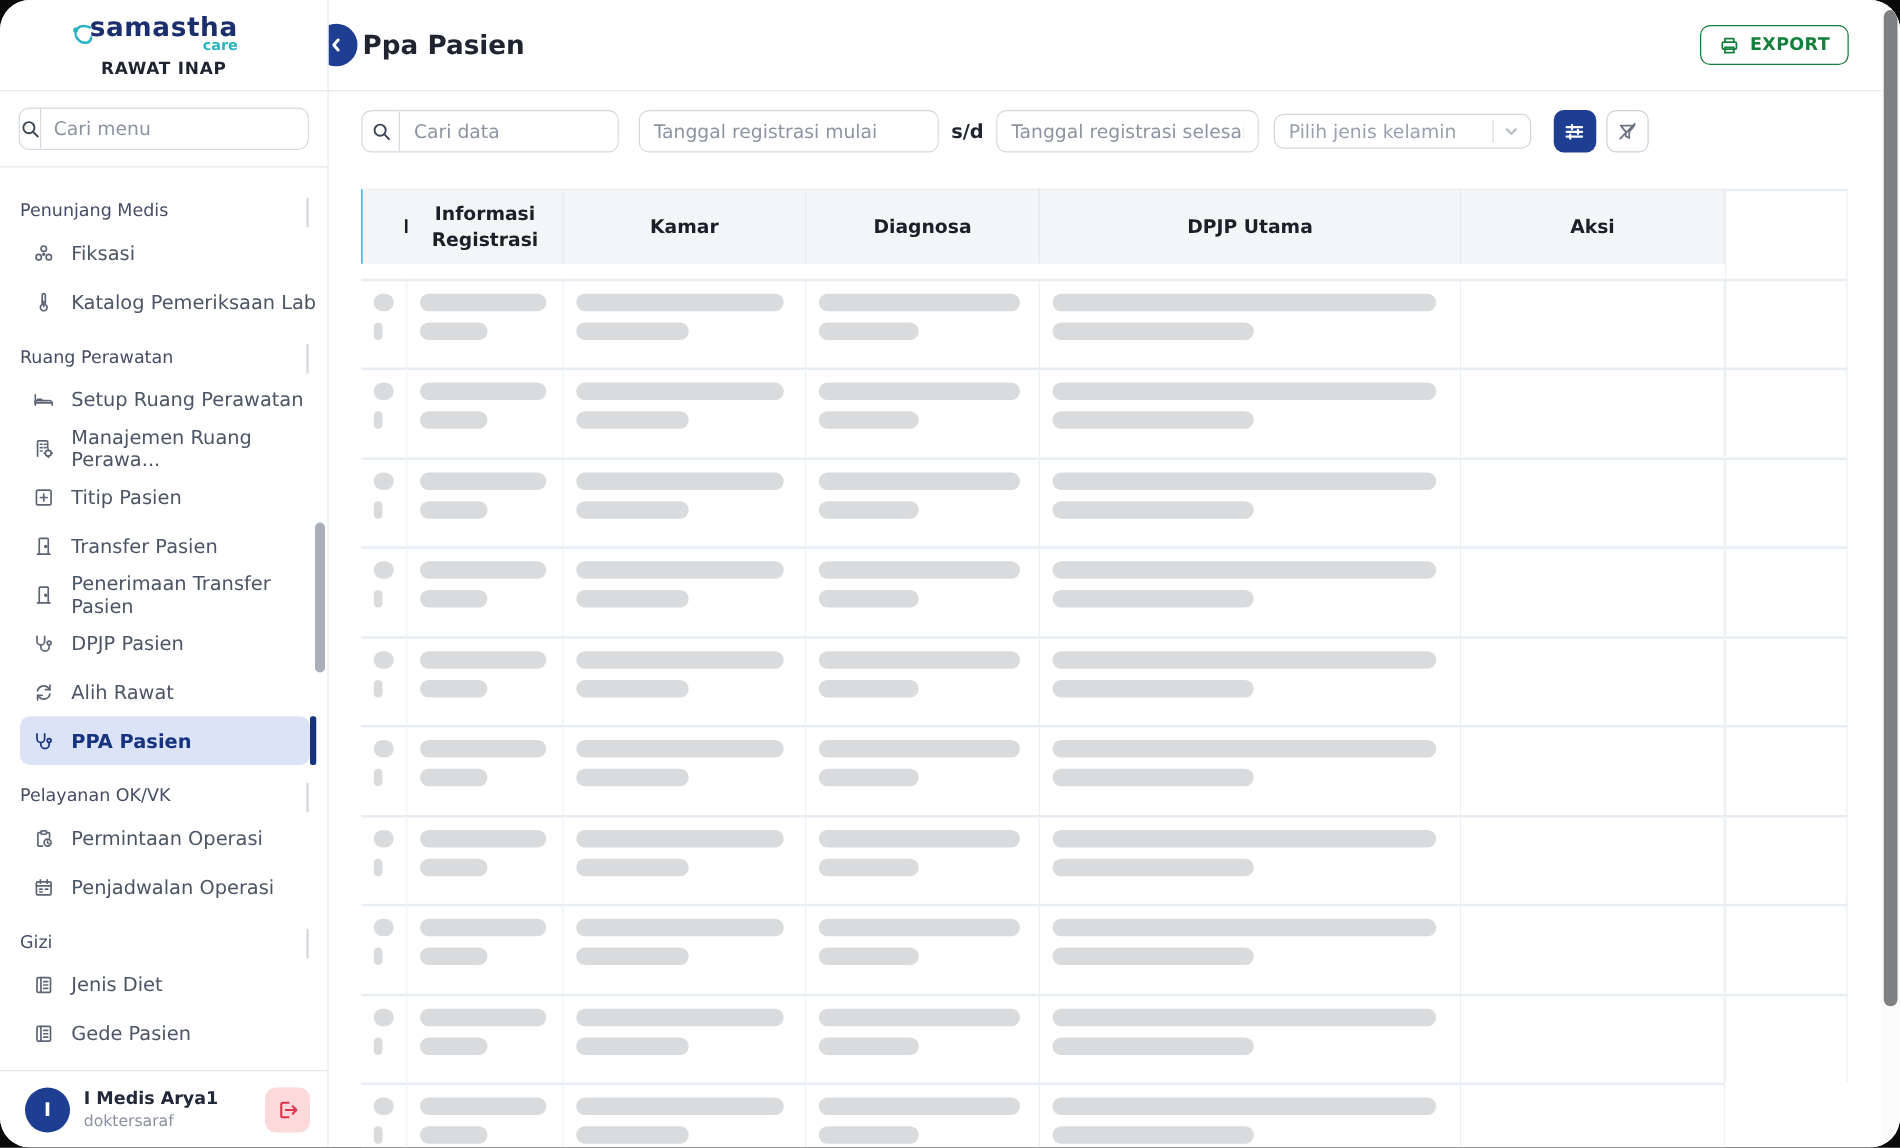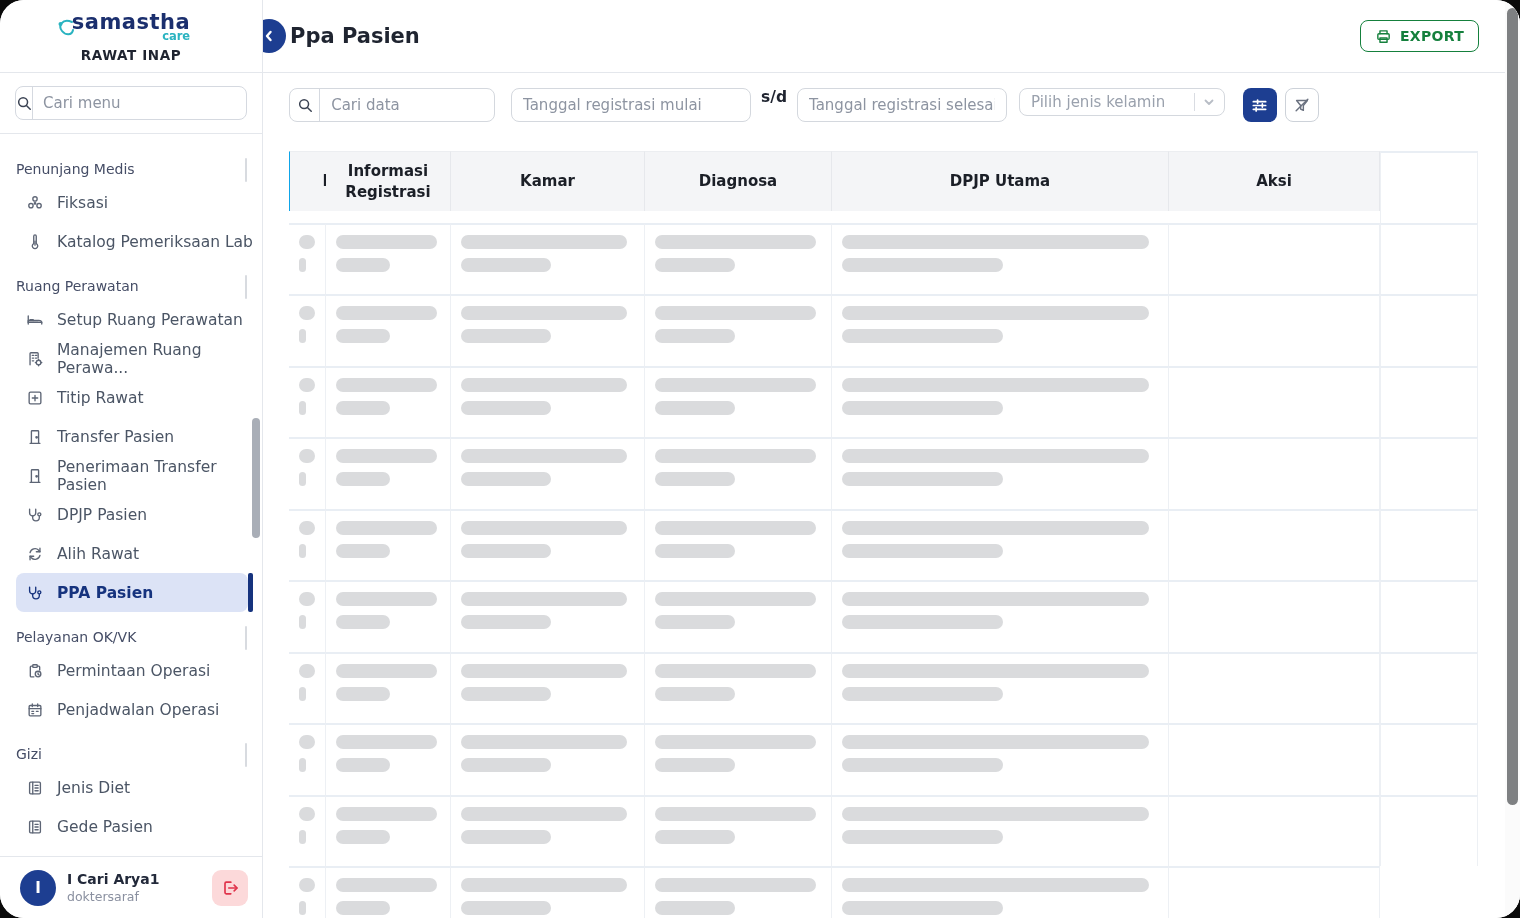--- a/index.html
+++ b/index.html
@@ -39,21 +39,21 @@
   .user-role { font-size:12.5px; color:#8a90a0; }
   .logout-btn { margin-left:auto; width:36px; height:36px; background:#fcd9da; border:none; border-radius:9px; display:flex; align-items:center; justify-content:center; cursor:pointer; }
 
   
   .main { position:relative; flex:1; height:100%; background:#fff; overflow:hidden; }
   .main-header { height:73px; border-bottom:1px solid #e4e7ec; display:flex; align-items:center; position:relative; padding-left:27px; }
   .back-btn { position:absolute; left:-11px; top:19px; width:34px; height:34px; border-radius:50%; background:#1d3e91; border:none; display:flex; align-items:center; justify-content:center; cursor:pointer; z-index:3; }
   .page-title { font-size:21px; font-weight:bold; color:#1f2430; }
   .export-btn { margin-left:auto; margin-right:41px; height:32px; padding:0 14px; display:flex; align-items:center; gap:8px; background:#fff; border:1.5px solid #15803d; border-radius:8px; color:#15803d; font-size:14px; font-weight:bold; letter-spacing:.3px; cursor:pointer; font-family:inherit; }
 
-  .filter-bar { display:flex; padding:15px 0 0 26px; }
+  .filter-bar { display:flex; align-items:center; padding:15px 0 0 26px; }
   .f-input { height:34px; border:1px solid #d4d8de; border-radius:8px; background:#fff; display:flex; align-items:center; overflow:hidden; }
   .f-input input { border:none; outline:none; font:15px "DejaVu Sans","Liberation Sans",sans-serif; color:#374151; padding:0 11px; width:100%; }
   .f-input input::placeholder { color:#8d94a1; }
   .w-search { width:206px; margin-right:16px; }
   .w-date1 { width:240px; margin-right:10px; }
   .w-date2 { width:210px; margin-right:12px; }
   .sd-label { font-size:15.5px; font-weight:bold; color:#1f2430; margin-right:10px; }
   .gender-select { width:206px; height:28px; border:1px solid #d4d8de; border-radius:8px; display:flex; align-items:center; padding:0 8px 0 11px; color:#9aa1ad; font-size:15px; cursor:pointer; margin-right:18px; }
   .gender-select .sel-text { flex:1; }
   .sel-divider { width:1px; height:18px; background:#d9dce2; margin-right:7px; }
@@ -162,21 +162,21 @@
             </span>
             <span class="mi-label">Manajemen Ruang Perawa...</span>
           </div>
           <div class="menu-item">
             <span class="icon">
               <svg width="18" height="18" viewBox="0 0 20 20" fill="none" stroke-width="1.5" stroke-linecap="round" stroke-linejoin="round" stroke="#5d6575">
                 <rect x="3.5" y="3.5" width="13" height="13" rx="1.5"></rect>
                 <path d="M10 7v6M7 10h6"></path>
               </svg>
             </span>
-            <span class="mi-label">Titip Rawat</span>
+            <span class="mi-label">Titip Pasien</span>
           </div>
           <div class="menu-item">
             <span class="icon">
               <svg width="18" height="18" viewBox="0 0 20 20" fill="none" stroke-width="1.5" stroke-linecap="round" stroke-linejoin="round" stroke="#5d6575">
                 <path d="M6 17V3.8a.8.8 0 0 1 .8-.8h6.4a.8.8 0 0 1 .8.8V17"></path>
                 <path d="M4.5 17h11"></path>
                 <circle cx="11.8" cy="10.3" r="0.8"></circle>
               </svg>
             </span>
             <span class="mi-label">Transfer Pasien</span>
@@ -273,21 +273,21 @@
             </span>
             <span class="mi-label">Gede Pasien</span>
           </div>
           <div class="menu-item"></div>
         </div>
       </nav>
 
     <div class="user-footer">
       <div class="avatar">I</div>
       <div>
-        <div class="user-name">I Cari Arya1</div>
+        <div class="user-name">I Medis Arya1</div>
         <div class="user-role">doktersaraf</div>
       </div>
       <button class="logout-btn">
         <span class="icon">
           <svg width="20" height="20" viewBox="0 0 24 24" fill="none" stroke="#e0334b" stroke-width="2" stroke-linecap="round" stroke-linejoin="round">
               <path d="M13 5H7.5A1.5 1.5 0 0 0 6 6.5v11A1.5 1.5 0 0 0 7.5 19H13"></path>
               <path d="M10.5 12H20"></path>
               <path d="M17 8.5L20.5 12L17 15.5"></path>
             </svg>
         </span>

